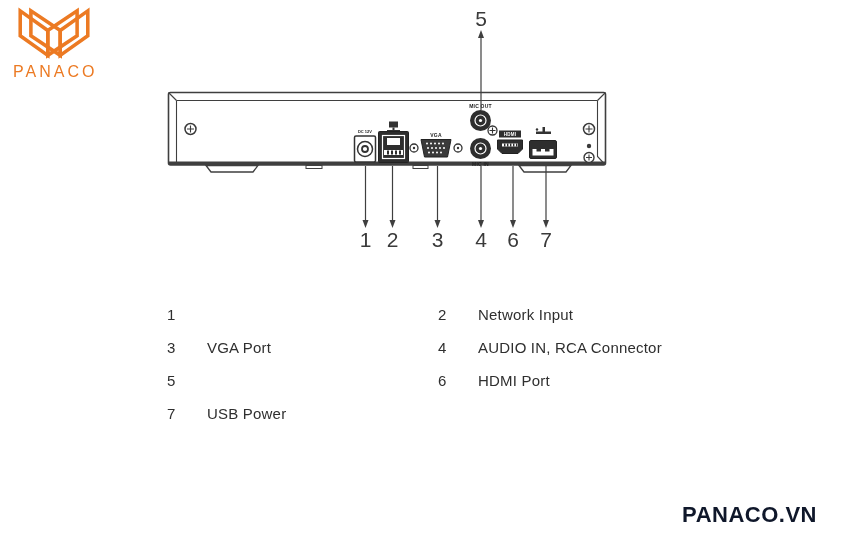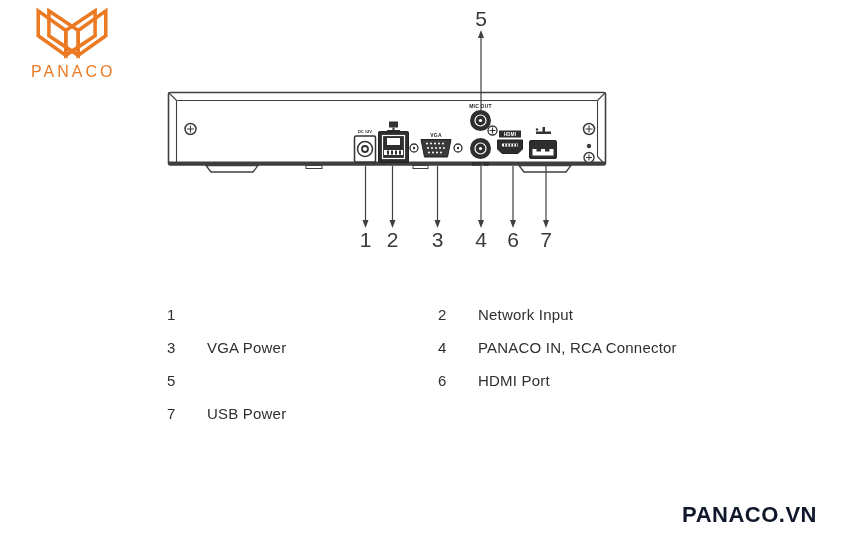--- a/index.html
+++ b/index.html
@@ -1,19 +1,19 @@
 <!DOCTYPE html>
 <html><head>
 <meta charset="utf-8">
 <style>
   html,body{margin:0;padding:0;background:#ffffff;}
   .page{position:relative;width:850px;height:533px;background:#ffffff;overflow:hidden;
         font-family:"Liberation Sans",sans-serif;}
   
-  .logo{position:absolute;left:14px;top:7px;width:90px;margin-left:18px;}
+  .logo{position:absolute;left:14px;top:7px;width:90px;}
   .logo-mark{display:block;}
   .logo-text{display:block;margin-top:2px;margin-left:-1px;font-size:16px;letter-spacing:3px;
              color:#EC7A23;font-weight:400;}
   
   .diagram{position:absolute;left:0;top:0;}
   .diagram text{font-family:"Liberation Sans",sans-serif;}
   .callout-num{font-size:21px;fill:#3a3a3a;}
   .port-label{font-size:5px;font-weight:bold;fill:#222;letter-spacing:0.2px;}
   .port-label-tiny{font-size:4px;font-weight:bold;fill:#222;}
   .port-label-inverse{font-size:4.5px;font-weight:bold;fill:#ffffff;letter-spacing:0.2px;}
@@ -200,38 +200,38 @@
       <text class="callout-num" x="546" y="247" text-anchor="middle">7</text>
     </g>
   </svg>
 
   <div class="legend-col legend-col-left">
     <div class="legend-row">
       <span class="legend-num">1</span>
     </div>
     <div class="legend-row">
       <span class="legend-num">3</span>
-      <span class="legend-label">VGA Power</span>
+      <span class="legend-label">VGA Port</span>
     </div>
     <div class="legend-row">
       <span class="legend-num">5</span>
     </div>
     <div class="legend-row">
       <span class="legend-num">7</span>
       <span class="legend-label">USB Power</span>
     </div>
   </div>
   <div class="legend-col legend-col-right">
     <div class="legend-row">
       <span class="legend-num">2</span>
       <span class="legend-label">Network Input</span>
     </div>
     <div class="legend-row">
       <span class="legend-num">4</span>
-      <span class="legend-label">PANACO IN, RCA Connector</span>
+      <span class="legend-label">AUDIO IN, RCA Connector</span>
     </div>
     <div class="legend-row">
       <span class="legend-num">6</span>
       <span class="legend-label">HDMI Port</span>
     </div>
   </div>
 
   <div class="footer-site">PANACO.VN</div>
 
 </div>

